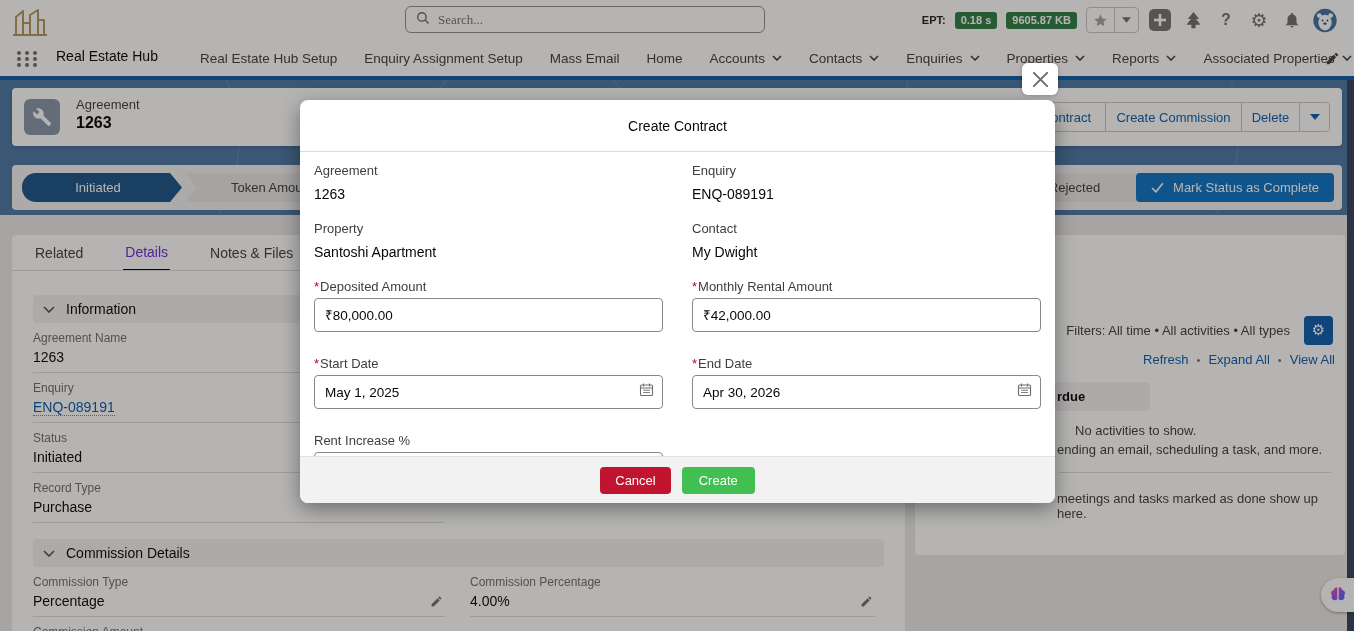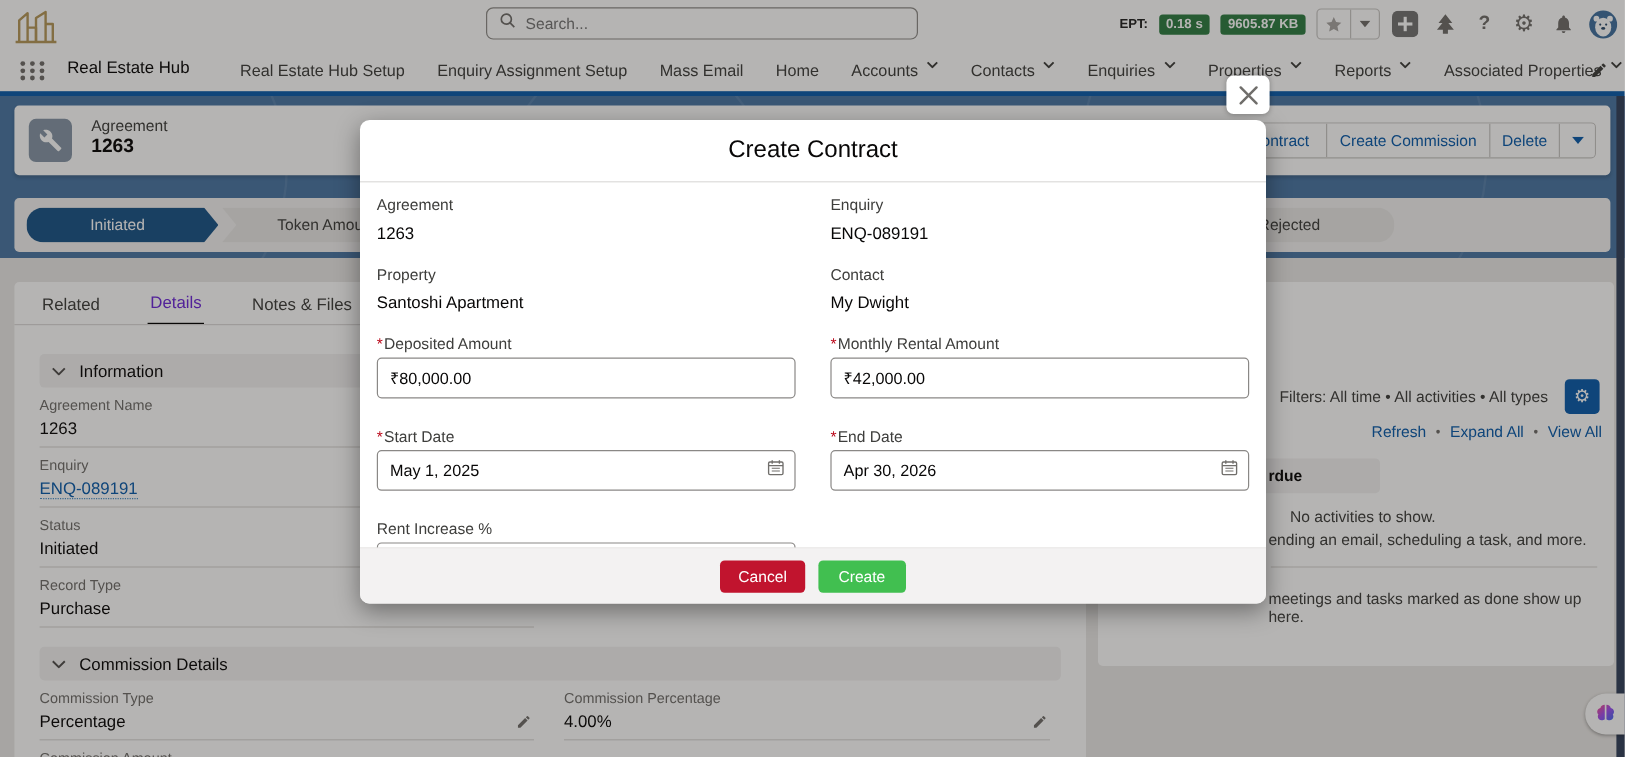--- a/index.html
+++ b/index.html
@@ -3,38 +3,38 @@
 <meta charset="utf-8">
 <style>
 *{box-sizing:border-box;margin:0;padding:0}
 body{font-family:"Liberation Sans",sans-serif;background:#555}
 .canvas{position:relative;width:1354px;height:631px;overflow:hidden;background:#ebe9e7}
 
 
 .topbar{position:absolute;top:0;left:0;width:1354px;height:40px;background:#fff}
 .logo{position:absolute;left:10px;top:2px}
 .searchbox{position:absolute;left:405px;top:6px;width:360px;height:27px;border:1px solid #8f8d8a;border-radius:6px;background:#fff;display:flex;align-items:center;gap:8px;padding:0 10px}
-.searchbox input{border:none;outline:none;flex:1;font-size:13px;color:#3e3e3c;font-family:Liberation Sans, sans-serif;background:transparent}
-.ept-cluster{position:absolute;right:6px;top:0;height:40px;display:flex;align-items:center;gap:9px}
+.searchbox input{border:none;outline:none;flex:1;font-size:13px;color:#3e3e3c;font-family:Liberation Serif, serif;background:transparent}
+.ept-cluster{position:absolute;right:17px;top:0;height:40px;display:flex;align-items:center;gap:9px}
 .ept-label{font-size:11px;font-weight:bold;color:#222}
 .badge{background:#2e7d43;color:#fff;font-size:11px;font-weight:bold;padding:3px 6px;border-radius:3px;line-height:1}
 .fav-group{display:flex;align-items:center;border:1px solid #c9c7c5;border-radius:4px;height:26px;background:#fff}
 .fav-star{padding:0 6px;display:flex;align-items:center}
 .fav-caret{padding:0 7px;border-left:1px solid #c9c7c5;height:100%;display:flex;align-items:center}
 .tb-icon{display:flex;align-items:center;justify-content:center;width:24px;height:26px;color:#706e6b}
 .qmark{font-size:16px;font-weight:bold;color:#706e6b}
 .gearchar{font-size:19px;color:#706e6b;font-family:"DejaVu Sans",sans-serif;line-height:1}
 
 
 .navbar{position:absolute;top:40px;left:0;width:1354px;height:40px;background:#fff;border-bottom:4px solid #0b5cab}
 .waffle{position:absolute;left:17px;top:11px;display:grid;grid-template-columns:repeat(3,6px);grid-gap:2px}
 .waffle span{width:4px;height:4px;border-radius:50%;background:#706e6b}
 .appname{position:absolute;left:56px;top:8px;font-size:14px;color:#080707}
 .navtabs{position:absolute;left:200px;top:0;height:36px;display:flex;align-items:center;gap:27px;font-size:13.5px;color:#3e3e3c;white-space:nowrap}
-.navtab{display:flex;align-items:flex-start;gap:7px;cursor:default}
+.navtab{display:flex;align-items:center;gap:7px;cursor:default}
 .nav-pencil{position:absolute;right:14px;top:11px}
 
 
 .band{position:absolute;top:80px;left:0;width:1354px;height:135px;background:#4a76a4;overflow:hidden}
 .band .tex{position:absolute;border:2px solid rgba(255,255,255,.08);border-radius:50%}
 .record-card{position:absolute;left:12px;top:8px;width:1330px;height:58px;background:#fff;border-radius:4px;box-shadow:0 2px 3px rgba(0,0,0,.15)}
 .rec-icon{position:absolute;left:12px;top:11px;width:36px;height:36px;background:#8696a7;border-radius:6px;display:flex;align-items:center;justify-content:center}
 .rec-meta{position:absolute;left:64px;top:9px}
 .rec-entity{font-size:13px;color:#3e3e3c}
 .rec-name{font-size:16px;font-weight:bold;color:#080707;margin-top:2px}
@@ -84,21 +84,21 @@
 .rc-divider{position:absolute;top:237px;left:144px;width:272px;border-top:1px solid #dddbda}
 .footer-line{position:absolute;top:256px;left:142px;font-size:13px;color:#3e3e3c}
 
 .right-strip{position:absolute;right:0;top:80px;width:7px;height:551px;background:#33415c}
 .einstein{position:absolute;right:0;top:578px;width:33px;height:34px;background:#fff;border:none;border-radius:17px 0 0 17px;box-shadow:0 1px 3px rgba(0,0,0,.35);display:flex;align-items:center;justify-content:center;z-index:5}
 
 
 .overlay{position:absolute;inset:0;background:rgba(24,22,20,.32);z-index:50}
 .modal-close{position:absolute;left:1022px;top:63px;width:36px;height:32px;background:#fff;border:none;border-radius:6px;display:flex;align-items:center;justify-content:center;z-index:110;box-shadow:0 0 4px rgba(0,0,0,.25)}
 .modal{position:absolute;left:300px;top:100px;width:755px;height:403px;background:#fff;border-radius:8px;z-index:100;box-shadow:0 6px 20px rgba(0,0,0,.4)}
-.modal-header{height:52px;border-bottom:1px solid #dddbda;display:flex;align-items:center;justify-content:center;font-size:20px;color:#080707}
+.modal-header{height:52px;border-bottom:1px solid #dddbda;display:flex;align-items:center;justify-content:center;font-size:14px;color:#080707}
 .modal-body{padding:11px 14px 0}
 .grid2{display:grid;grid-template-columns:349px 349px;column-gap:29px}
 .ro-cell{margin-bottom:19px}
 .ro-label{font-size:13px;color:#3e3e3c}
 .ro-value{font-size:14px;color:#080707;margin-top:8px}
 .in-cell{margin-bottom:24px}
 .in-label{font-size:13px;color:#3e3e3c;margin-bottom:4px}
 .req{color:#ba0517;margin-right:1px}
 .tinput{width:100%;height:29px;border:1px solid #8a8886;border-radius:4px;padding:16px 10px;font-size:13.5px;color:#080707;font-family:inherit;background:#fff}
 .input-wrap{position:relative}
@@ -280,20 +280,26 @@
         </button>
       </div>
     </div>
 
     <div class="path-card">
       <div class="stages">
         <span class="stage stage-current">Initiated</span>
         <span class="stage stage-next">Token Amount Pa</span>
       </div>
       <span class="stage stage-rejected">Rejected</span>
+      <button class="complete-btn">
+        <svg width="13" height="11" viewBox="0 0 24 20" fill="none" stroke="#fff" stroke-width="3">
+            <path d="M2 11 L9 18 L22 2"></path>
+          </svg>
+        <span>Mark Status as Complete</span>
+      </button>
     </div>
   </div>
 
   <div class="left-card">
     <div class="tabs-row">
       <span class="tab">Related</span>
       <span class="tab active">Details</span>
       <span class="tab">Notes &amp; Files</span>
     </div>
     <div class="card-body">

